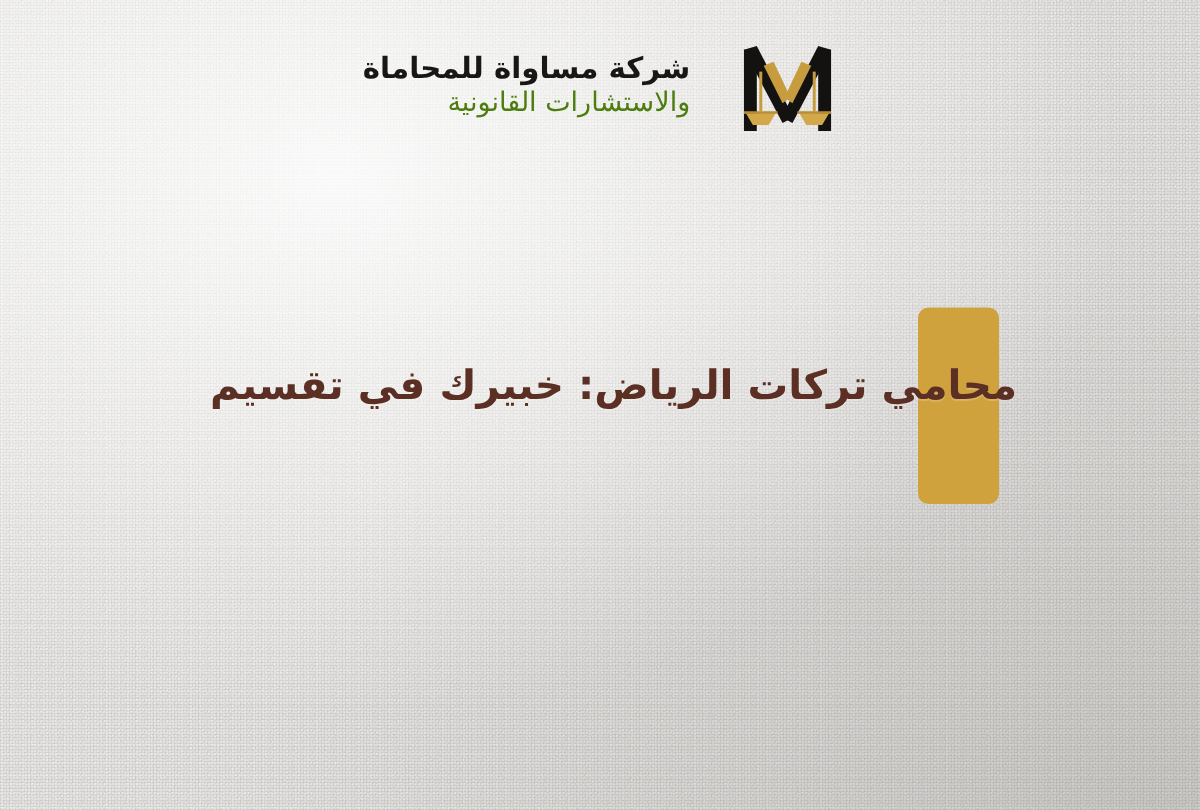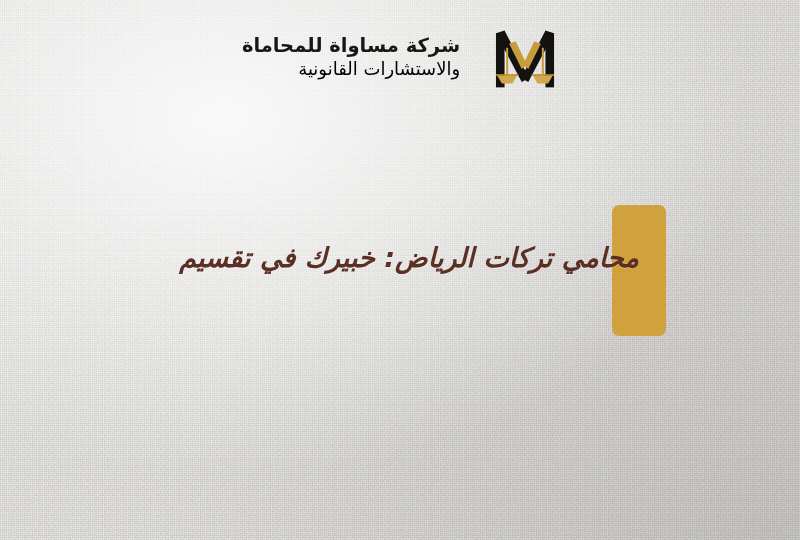--- a/index.html
+++ b/index.html
@@ -77,21 +77,21 @@
     font-size:19.5px;
     font-weight:700;
     color:#191715;
     letter-spacing:0;
     direction:rtl;
     white-space:nowrap;
   }
   #brand-line2 {
     font-size:18px;
     font-weight:400;
-    color:#000000;
+    color:#4d7c0f;
     margin-top:5px;
     direction:rtl;
     white-space:nowrap;
   }
 
   
   #accent-block {
     position:absolute;
     left:612px;
     top:205px;
@@ -109,21 +109,20 @@
     top:238px;
     z-index:4;
     text-align:center;
     direction:rtl;
     color:#5b2f23;
     font-weight:700;
     font-size:27px;
     line-height:1.5;
     padding:0 96px;
     text-shadow:0 1px 0 rgba(255,255,255,.18);
-    font-style:italic;
   }
   #headline .hl-line { display:block; white-space:nowrap; }
 </style>
 </head>
 <body>
 
 <div id="poster">
 
   <div id="grain"></div>
   <div id="grain2"></div>

